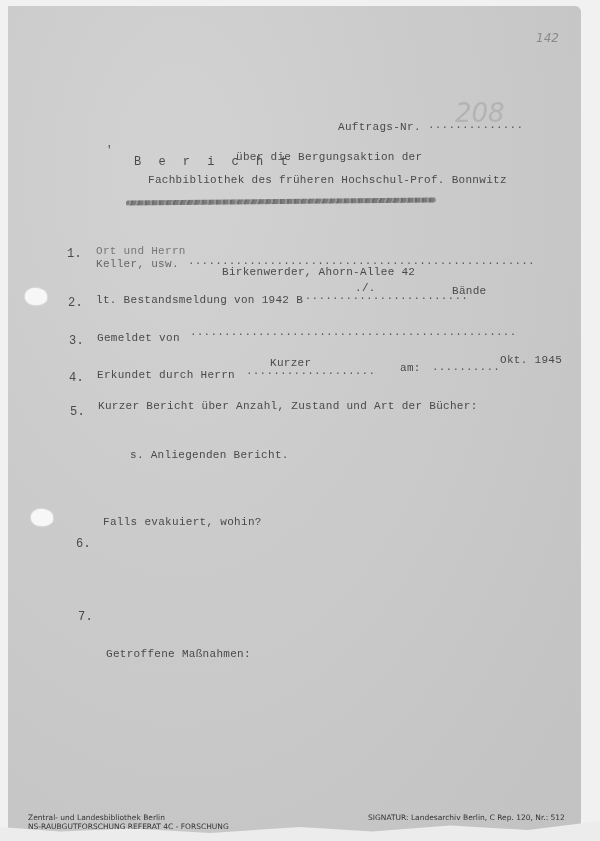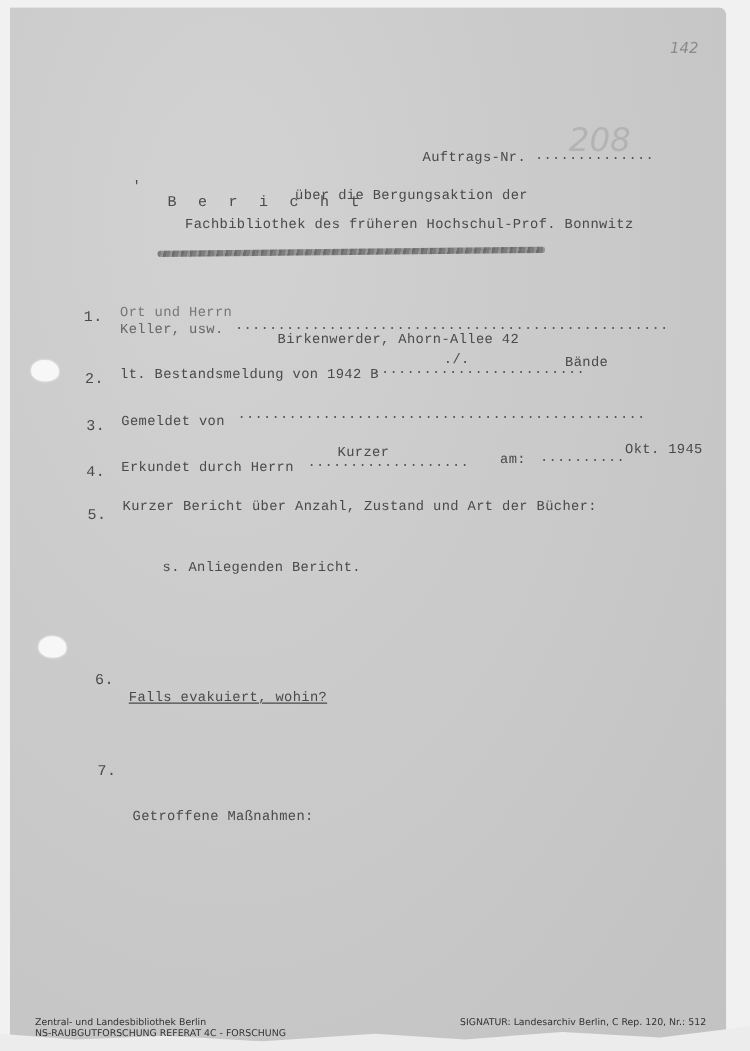--- a/index.html
+++ b/index.html
@@ -81,21 +81,21 @@
 <div class="t dots" style="left:246px;top:365px;">...................</div>
 <div class="t" style="left:400px;top:362px;text-align:right;">am:</div>
 <div class="t" style="left:455px;top:354px;margin-left:45px;">Okt. 1945</div>
 <div class="t dots" style="left:432px;top:361px;">..........</div>
 
 <div class="t" style="left:70px;top:405px;font-size:12px;">5.</div>
 <div class="t" style="left:98px;top:400px;">Kurzer Bericht über Anzahl, Zustand und Art der Bücher:</div>
 <div class="t" style="left:130px;top:427px;margin-top:22px;">s. Anliegenden Bericht.</div>
 
 <div class="t" style="left:76px;top:537px;font-size:12px;">6.</div>
-<div class="t" style="left:103px;top:553px;text-decoration:underline;">Falls evakuiert, wohin?</div>
+<div class="t" style="left:103px;top:516px;">Falls evakuiert, wohin?</div>
 
 <div class="t" style="left:78px;top:610px;font-size:12px;">7.</div>
 <div class="t" style="left:106px;top:607px;margin-top:41px;">Getroffene Maßnahmen:</div>
 
 <div class="bottom-tear shape"></div>
 
 <div class="footer" style="left:28px;top:813px;">Zentral- und Landesbibliothek Berlin</div>
 <div class="footer" style="left:28px;top:822px;">NS-RAUBGUTFORSCHUNG REFERAT 4C - FORSCHUNG</div>
 <div class="footer" style="left:368px;top:813px;text-align:center;">SIGNATUR: Landesarchiv Berlin, C Rep. 120, Nr.: 512</div>
 

